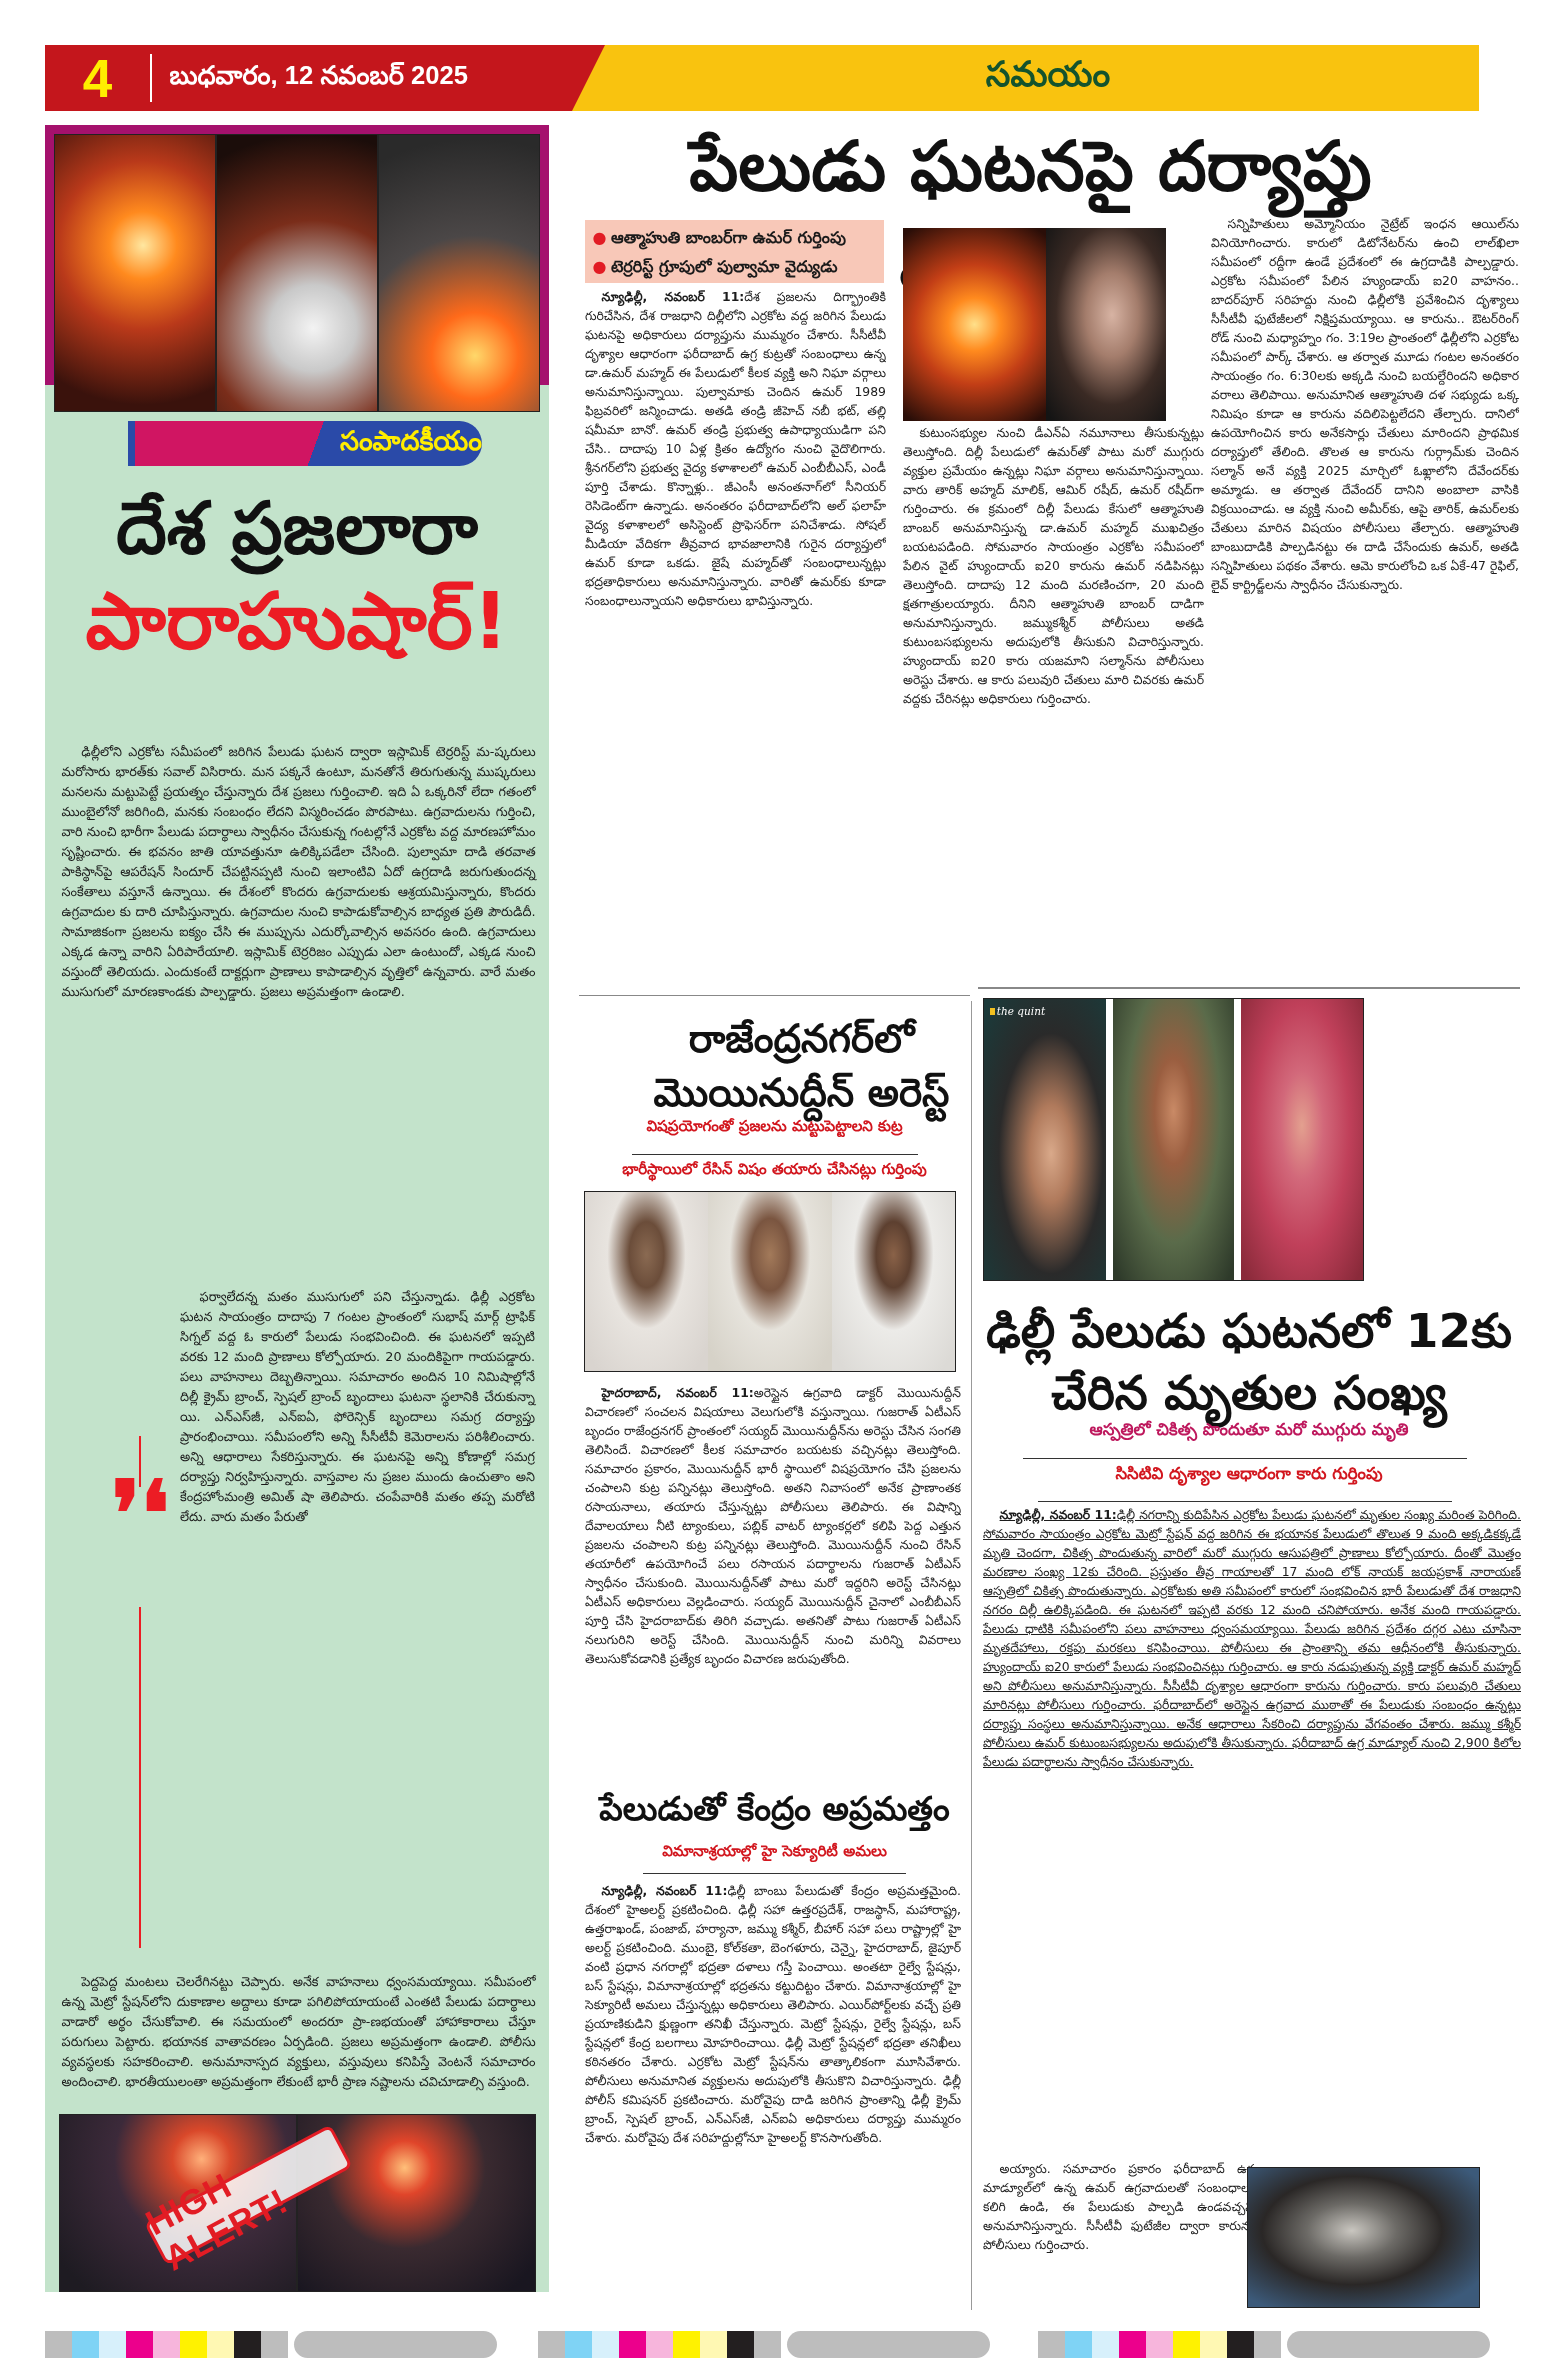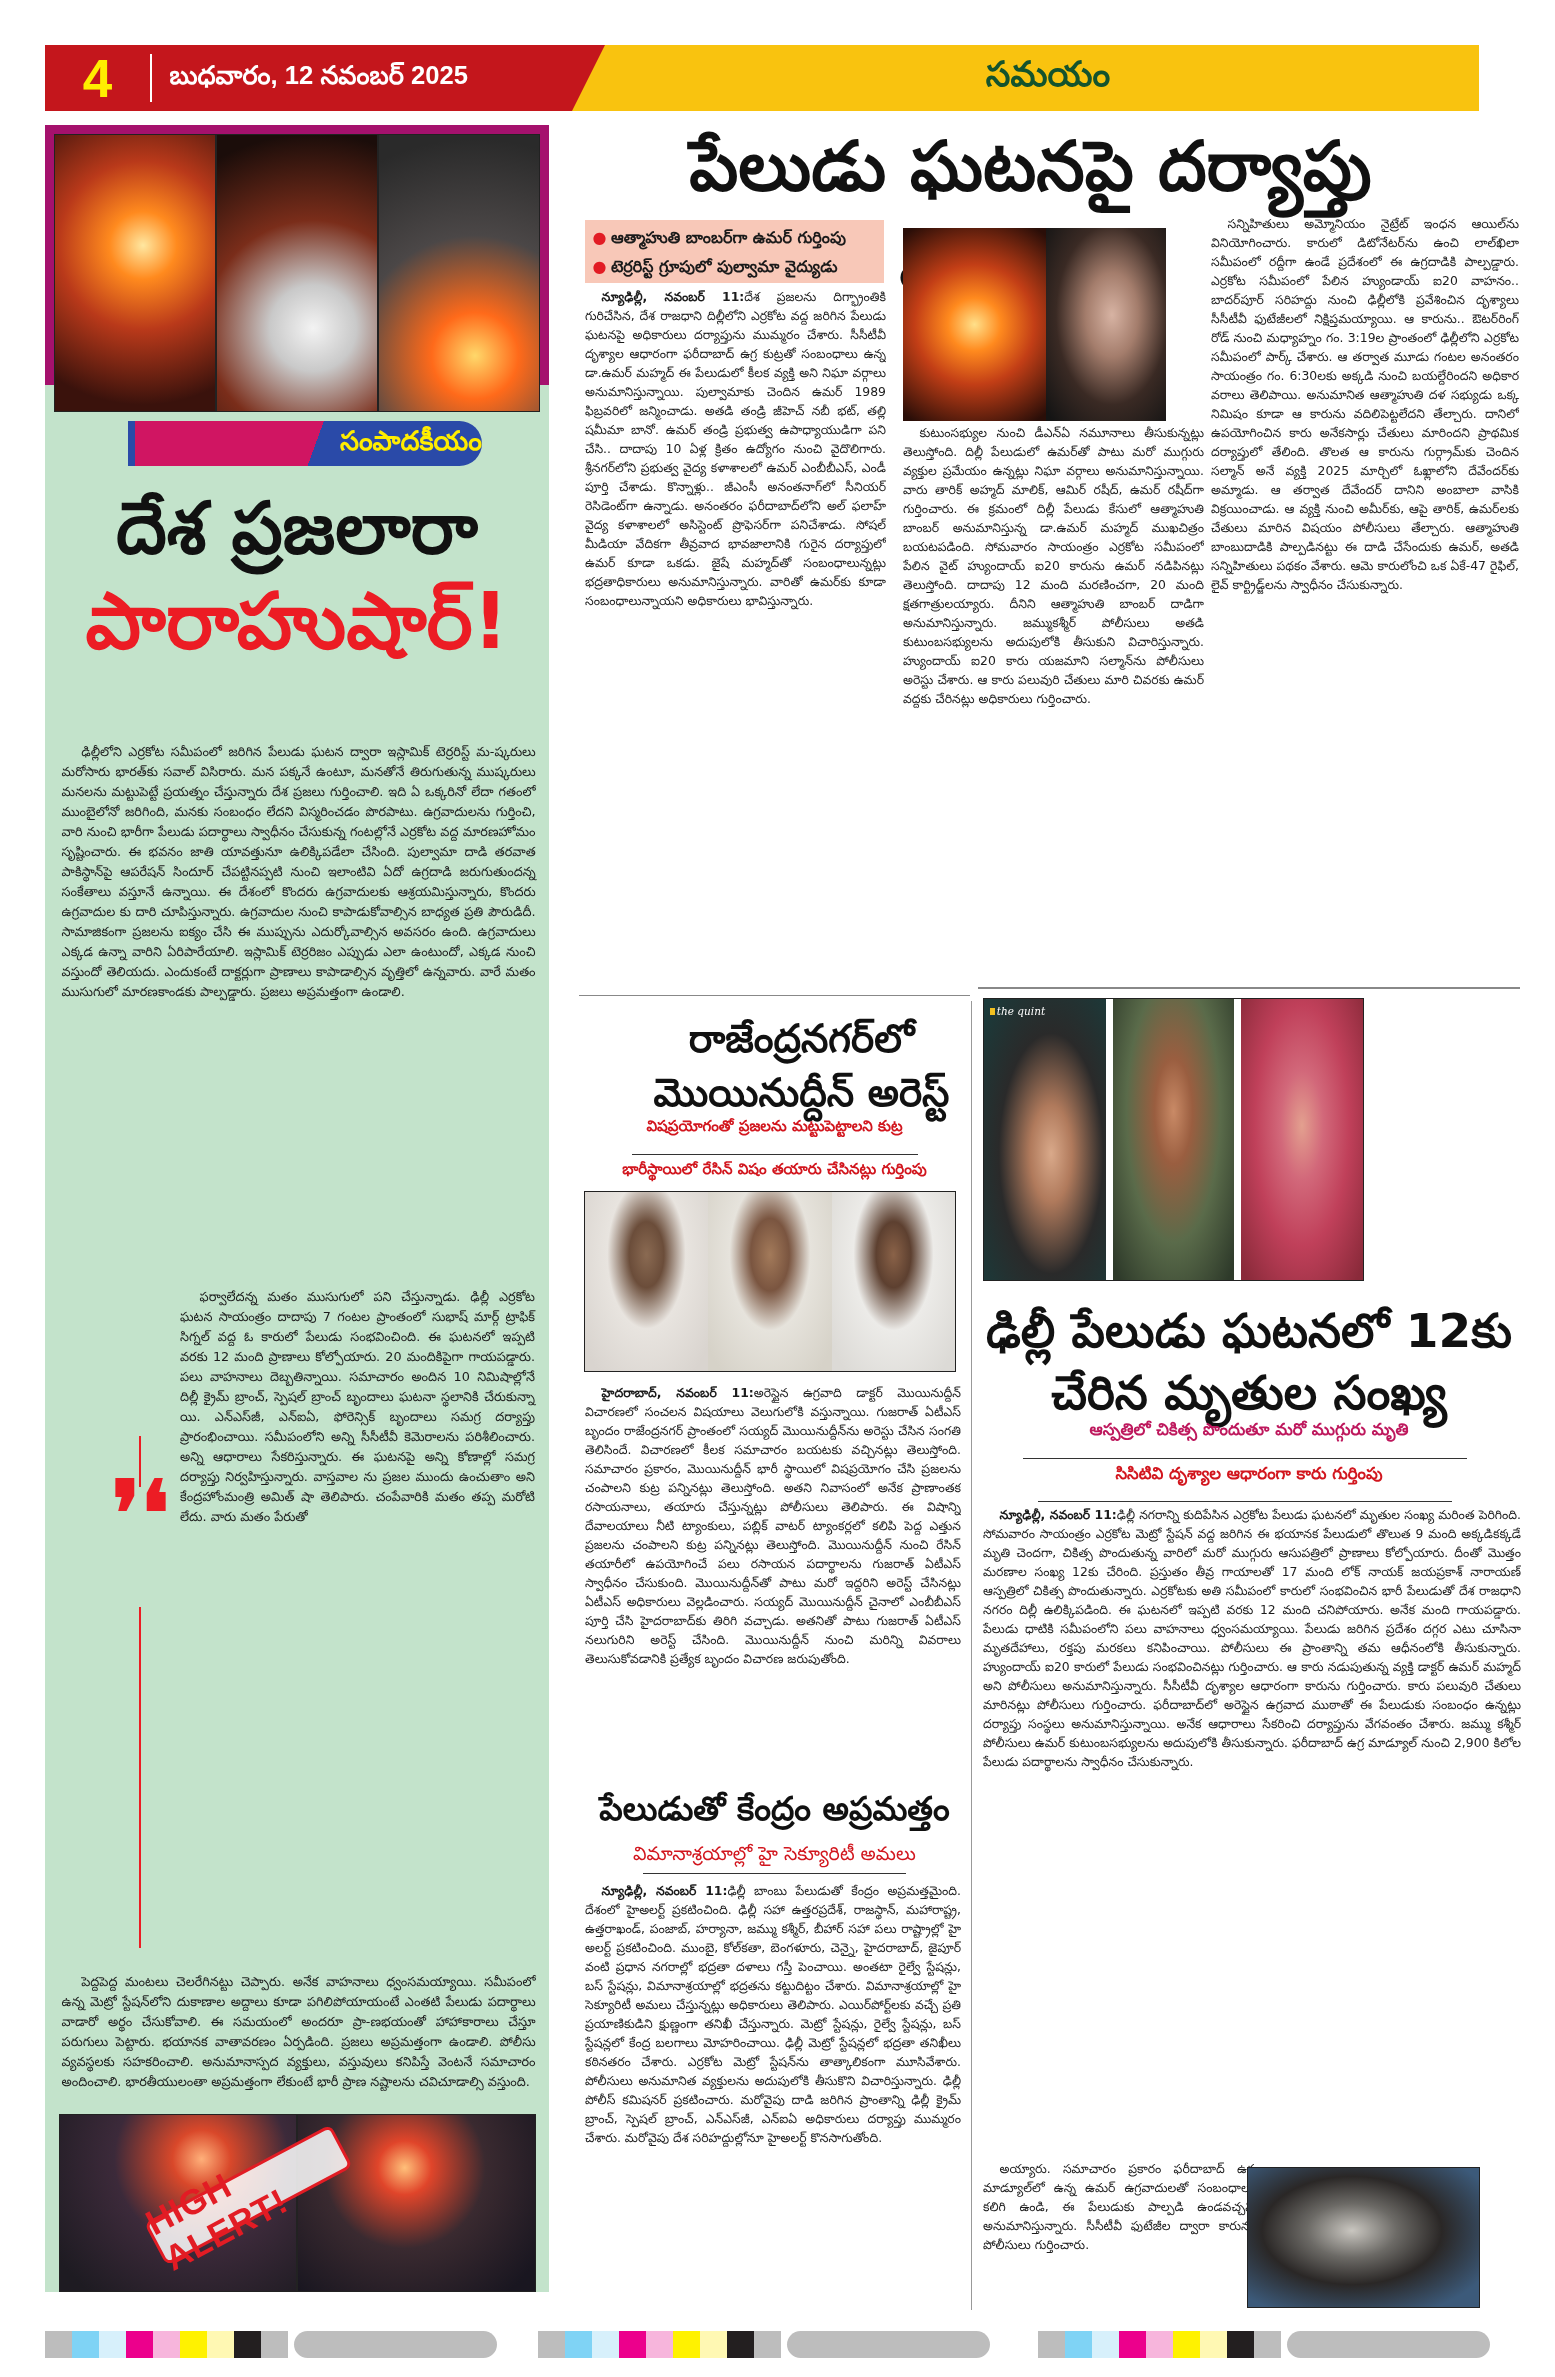--- a/index.html
+++ b/index.html
@@ -79,39 +79,39 @@
   .raj-rule { position: absolute; left: 632px; top: 1154px; width: 286px; height: 0.8px; background: #333; }
   .raj-sub2 { position: absolute; left: 579px; top: 1160px; width: 391px; text-align: center; font-size: 15px; font-weight: 700; color: #d2161e; }
   .raj-photo { position: absolute; left: 584px; top: 1191px; width: 372px; height: 181px; display: flex; border: 0.8px solid #222; }
   .raj-photo div { flex: 1; }
   .rp1 { background: radial-gradient(ellipse at 50% 35%, #8a6a52 0%, #6b4d3a 20%, #e8e4df 45%, #d9d4cf 90%); }
   .rp2 { background: radial-gradient(ellipse at 50% 35%, #a37a5a 0%, #7a5540 22%, #e6e3dc 46%, #d6d2c8 90%); }
   .rp3 { background: radial-gradient(ellipse at 50% 35%, #8a6248 0%, #5d4030 20%, #ecebe8 46%, #dcdad6 90%); }
   .c4 { left: 585px; top: 1383px; width: 376px; height: 400px; overflow: hidden; }
 
   .kend-head { position: absolute; left: 579px; top: 1789px; width: 391px; text-align: center; font-size: 33px; font-weight: 700; color: #111; }
-  .kend-sub { position: absolute; left: 579px; top: 1842px; width: 391px; text-align: center; font-size: 19px; font-weight: 400; color: #d2161e; }
+  .kend-sub { position: absolute; left: 579px; top: 1842px; width: 391px; text-align: center; font-size: 15px; font-weight: 700; color: #d2161e; }
   .kend-rule { position: absolute; left: 643px; top: 1873px; width: 263px; height: 0.8px; background: #333; }
   .c5 { left: 585px; top: 1881px; width: 376px; height: 410px; overflow: hidden; }
 
   
   .grief-photo { position: absolute; left: 983px; top: 998px; width: 381px; height: 283px; display: flex; gap: 7px; border: 0.8px solid #222; background: #fff; }
   .grief-photo div { flex: 1; position: relative; }
   .g1 { background: radial-gradient(ellipse at 55% 55%, #d9a98a 0%, #b07a5c 22%, #2a2a2a 55%, #1b3a3a 95%); }
   .g2 { background: radial-gradient(ellipse at 50% 40%, #c98a66 0%, #9a5e40 22%, #5a6b4a 55%, #2e3a2a 95%); }
   .g3 { background: radial-gradient(ellipse at 50% 45%, #e3a08f 0%, #d2687a 25%, #c0405a 55%, #8a2a3a 95%); }
   .quint { position: absolute; left: 6px; top: 7.5px; color: #fff; font-family: "DejaVu Serif", serif; font-style: italic; font-size: 10.5px; line-height: 9.8px; }
   .quint::before { content: ""; display: inline-block; width: 4.5px; height: 6.8px; background: #f0c020; margin-right: 2.3px; }
 
   .delhi-head { position: absolute; left: 978px; top: 1300px; width: 542px; text-align: center; font-size: 47px; font-weight: 700; line-height: 62px; color: #111; }
   .delhi-sub1 { position: absolute; left: 978px; top: 1420px; width: 542px; text-align: center; font-size: 16.6px; font-weight: 700; color: #be185d; }
   .delhi-rule1 { position: absolute; left: 1023px; top: 1458px; width: 444px; height: 0.8px; background: #333; }
   .delhi-sub2 { position: absolute; left: 978px; top: 1464px; width: 542px; text-align: center; font-size: 16.6px; font-weight: 700; color: #d2161e; }
   .delhi-rule2 { position: absolute; left: 1038px; top: 1501px; width: 414px; height: 0.8px; background: #333; }
-  .c6 { left: 983px; top: 1505px; width: 538px; height: 655px; overflow: hidden; }
+  .c6 { left: 983px; top: 1505px; width: 538px; height: 655px; overflow: hidden; text-decoration: underline; }
   .c7 { left: 983px; top: 2159px; width: 271px; height: 135px; overflow: hidden; }
   .car-photo { position: absolute; left: 1247px; top: 2167px; width: 233px; height: 141px; border: 0.8px solid #222;
     background: radial-gradient(ellipse at 45% 45%, #c9c6c0 0%, #6c6a66 25%, #2a2726 50%, #3c5a7a 85%), #333; }
 
   
   .colorbar { position: absolute; top: 2331px; height: 27px; display: flex; }
   .colorbar .sw { width: 27px; height: 27px; }
   .colorbar .pill { width: 203px; height: 27px; border-radius: 13.5px; background: #bdbdbd; margin-left: 6px; }
 </style>
 </head>

